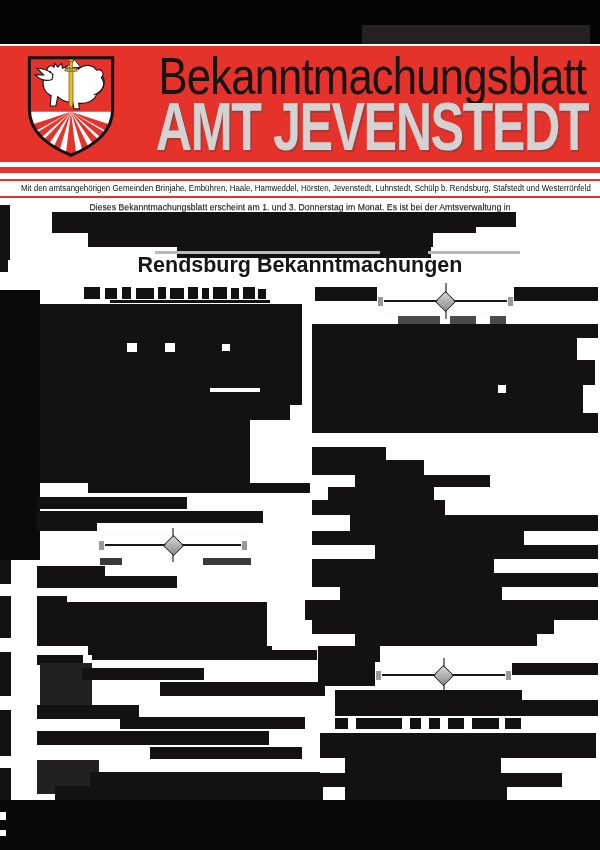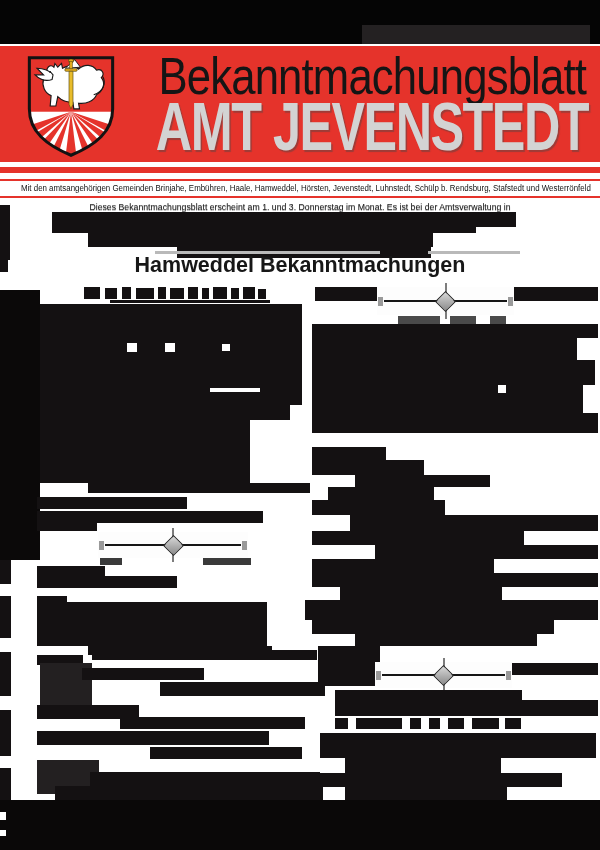--- a/index.html
+++ b/index.html
@@ -103,21 +103,21 @@
 
   <div class="b" style="left:0;top:205px;width:10px;height:55px;"></div>
   <div class="b" style="left:52px;top:212px;width:424px;height:21px;"></div>
   <div class="b" style="left:476px;top:212px;width:40px;height:15px;"></div>
   <div class="b" style="left:88px;top:233px;width:345px;height:14px;"></div>
   <div class="b" style="left:177px;top:247px;width:254px;height:11px;"></div>
 
   <div class="gray" style="left:155px;top:251px;width:225px;height:2.5px;"></div>
   <div class="gray" style="left:428px;top:251px;width:92px;height:2.5px;"></div>
   <div class="b" style="left:0;top:258px;width:8px;height:14px;"></div>
-  <div class="section-title">Hamweddel Bekanntmachungen</div>
+  <div class="section-title">Rendsburg Bekanntmachungen</div>
 
   <div class="b" style="left:84px;top:287px;width:16px;height:12px;"></div>
   <div class="b" style="left:105px;top:288px;width:12px;height:11px;"></div>
   <div class="b" style="left:122px;top:287px;width:9px;height:12px;"></div>
   <div class="b" style="left:136px;top:288px;width:18px;height:11px;"></div>
   <div class="b" style="left:158px;top:287px;width:8px;height:12px;"></div>
   <div class="b" style="left:170px;top:288px;width:14px;height:11px;"></div>
   <div class="b" style="left:188px;top:287px;width:10px;height:12px;"></div>
   <div class="b" style="left:202px;top:288px;width:7px;height:11px;"></div>
   <div class="b" style="left:213px;top:287px;width:14px;height:12px;"></div>

